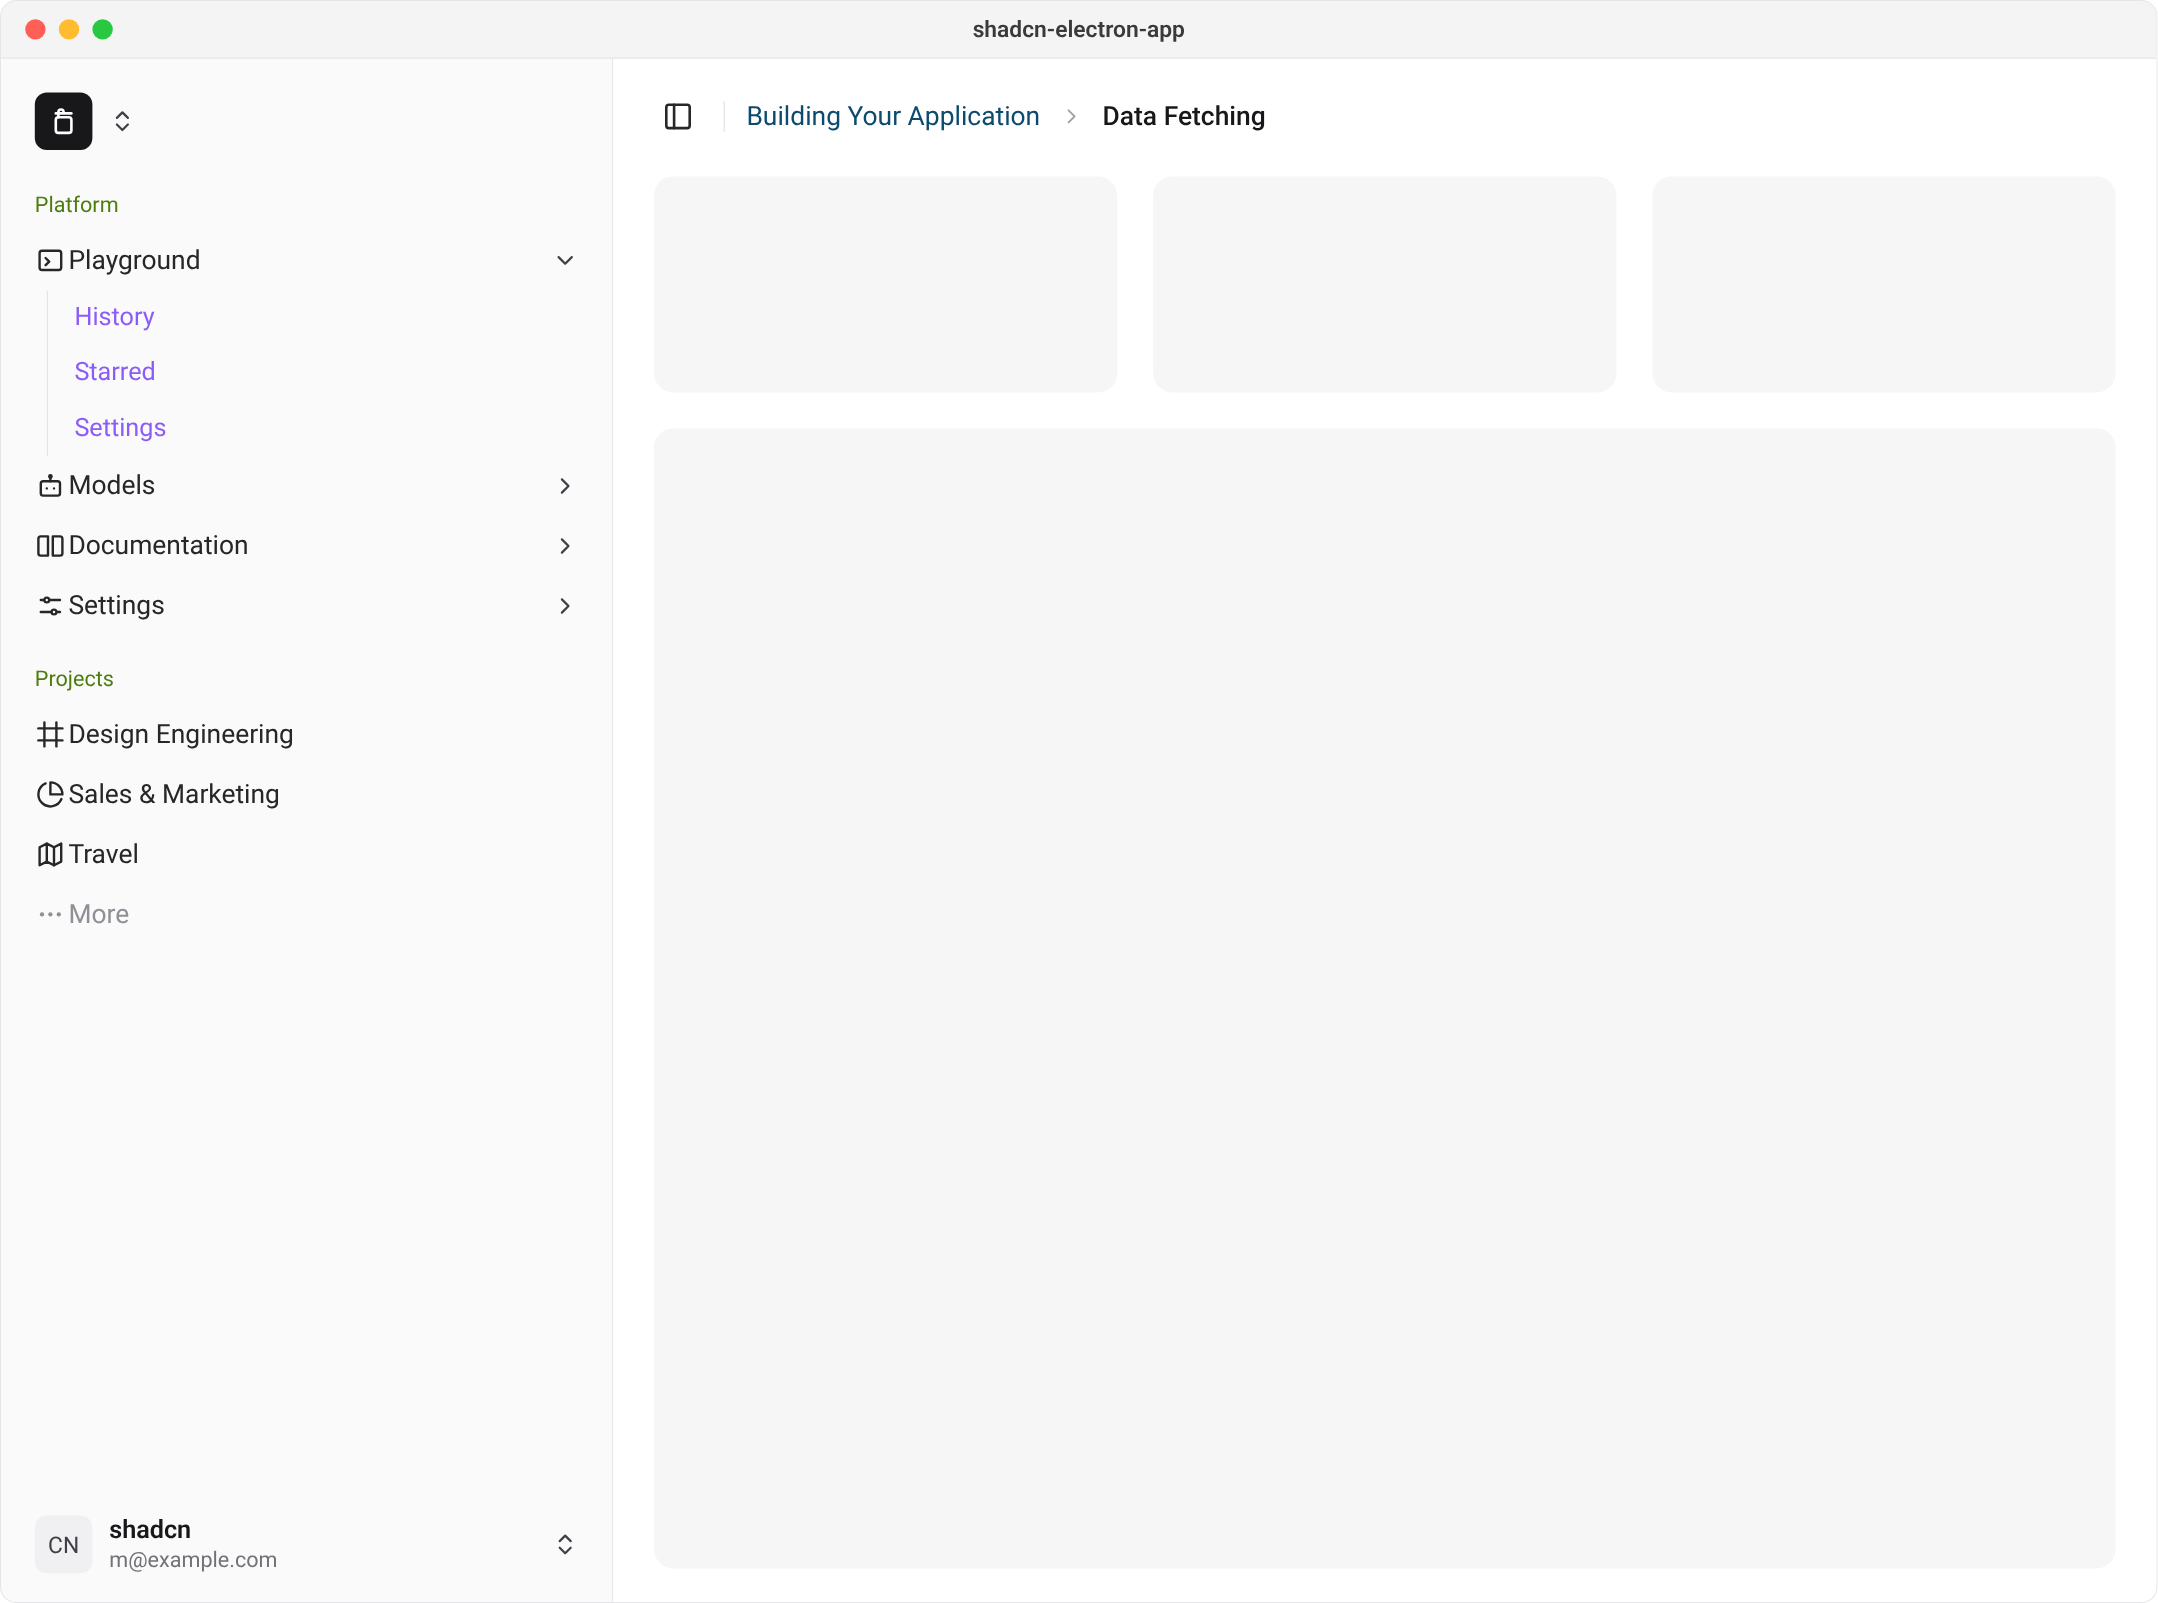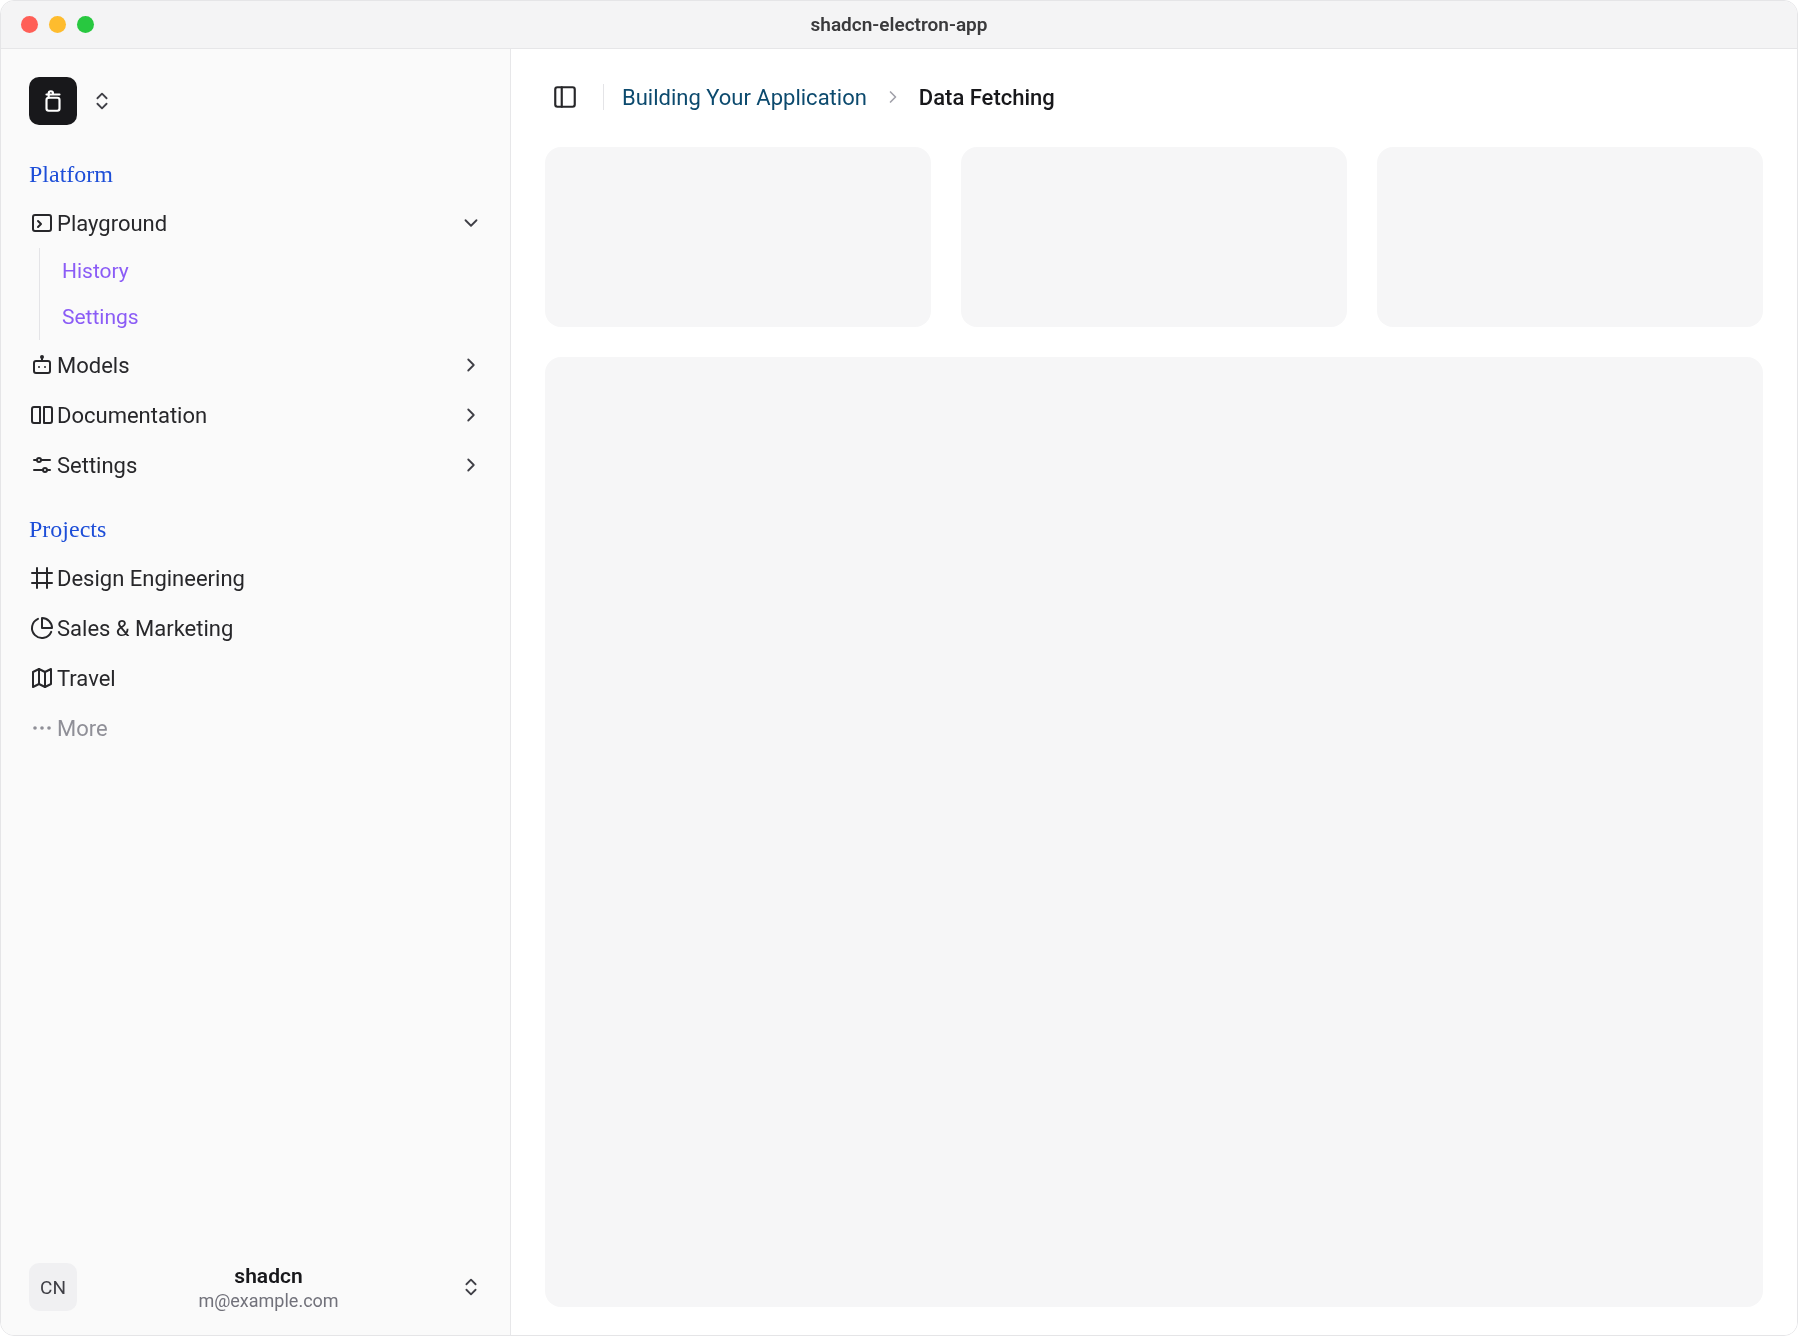--- a/index.html
+++ b/index.html
@@ -53,23 +53,22 @@
 }
 .team-logo {
   width: 48px; height: 48px; background: #18181b; border-radius: 10px;
   display: flex; align-items: center; justify-content: center; color: #fff;
 }
 .team-text { flex: 1; }
 .team-name { font-size: 22px; font-weight: 600; color: #18181b; }
 .team-plan { font-size: 18px; color: #71717a; margin-top: 2px; }
 .chev-updown { color: #3f3f46; }
 .section-label {
-  font-size: 24px; color: #1d4ed8; font-weight: 400;
+  font-size: 18px; color: #4d7c0f; font-weight: 400;
   padding: 26px 14px 10px 14px;
-  font-family: Liberation Serif, serif;
 }
 .nav-item {
   display: flex; align-items: center; gap: 2px;
   padding: 12px 14px; border-radius: 10px; cursor: pointer;
   font-size: 22px; color: #27272a;
 }
 .nav-item .icon { width: 26px; height: 26px; color: #27272a; flex-shrink: 0; display:flex; align-items:center; justify-content:center;}
 .nav-item .label { flex: 1; }
 .nav-item .chev { color: #3f3f46; }
 .sub-items { margin-left: 24px; border-left: 1px solid #e4e4e7; padding-left: 4px; }
@@ -82,21 +81,21 @@
 .spacer { flex: 1; }
 .user-switch {
   display: flex; align-items: center; gap: 14px;
   padding: 10px 14px; border-radius: 10px; cursor: pointer;
 }
 .avatar {
   width: 48px; height: 48px; background: #f0f0f2; border-radius: 10px;
   display: flex; align-items: center; justify-content: center;
   font-size: 19px; color: #3f3f46; font-weight: 400;
 }
-.user-text { flex: 1; text-align: center; }
+.user-text { flex: 1; }
 .user-name { font-size: 21px; font-weight: 600; color: #18181b; }
 .user-email { font-size: 18px; color: #71717a; margin-top: 2px; }
 .main { flex: 1; background: #fff; display: flex; flex-direction: column; padding: 28px 34px; }
 .header-row { display: flex; align-items: center; gap: 18px; margin-bottom: 30px; }
 .sidebar-toggle {
   width: 40px; height: 40px; display: flex; align-items: center; justify-content: center;
   cursor: pointer; border-radius: 8px; color: #27272a;
 }
 .vr { width: 1px; height: 26px; background: #e4e4e7; }
 .breadcrumb { display: flex; align-items: center; gap: 16px; font-size: 22px; }
@@ -152,20 +151,21 @@
         </span>
         <span class="label">Playground</span>
         <span class="chev">
           <svg width="22" height="22" viewBox="0 0 24 24" fill="none" stroke="currentColor" stroke-width="2" stroke-linecap="round" stroke-linejoin="round">
               <path d="m6 9 6 6 6-6"></path>
             </svg>
         </span>
       </div>
       <div class="sub-items">
         <div class="sub-item">History</div>
+        <div class="sub-item">Starred</div>
         <div class="sub-item">Settings</div>
       </div>
 
       <div class="nav-item">
         <span class="icon">
           <svg width="24" height="24" viewBox="0 0 24 24" fill="none" stroke="currentColor" stroke-width="2" stroke-linecap="round" stroke-linejoin="round">
               <rect x="4" y="8" width="16" height="12" rx="2"></rect>
               <path d="M12 8V4"></path>
               <circle cx="12" cy="4" r="1"></circle>
               <path d="M9 14h.01M15 14h.01"></path>

